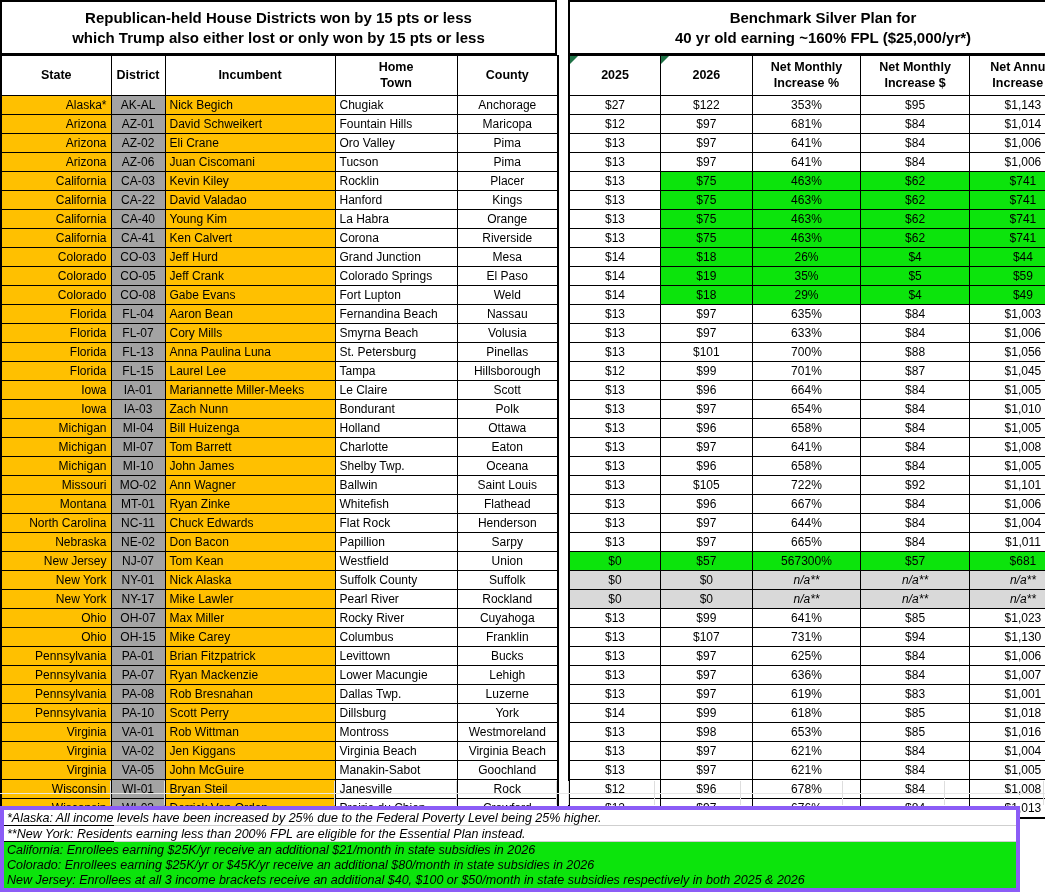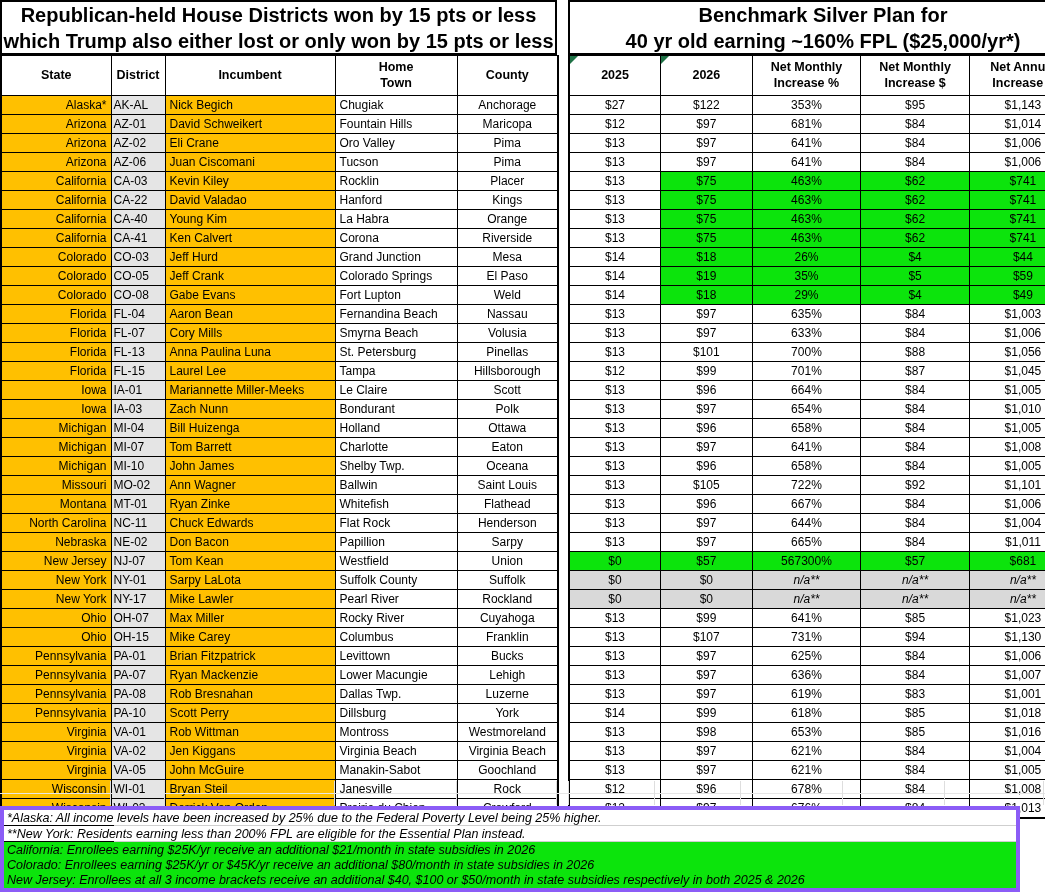--- a/index.html
+++ b/index.html
@@ -3,30 +3,30 @@
 <meta charset="utf-8">
 <style>
   html,body{margin:0;padding:0;background:#fff;}
   .sheet{position:relative;width:1045px;height:892px;background:#fff;overflow:hidden;
          font-family:"Liberation Sans",sans-serif;color:#000;}
   
   .tblock{position:absolute;top:0;}
   .ltable{left:0;width:557px;}
   .rtable{left:568px;width:510px;}
   .ttitle{box-sizing:border-box;border:2px solid #000;height:55px;display:flex;align-items:center;
-          justify-content:center;text-align:center;font-weight:bold;font-size:20px;line-height:1.3;
+          justify-content:center;text-align:center;font-weight:bold;font-size:15px;line-height:1.3;
           white-space:pre-line;background:#fff;}
   table{border-collapse:collapse;table-layout:fixed;border:2px solid #000;border-top:none;width:100%;}
   th,td{border:1px solid #000;overflow:hidden;white-space:nowrap;}
   th{height:37px;font-size:12.5px;font-weight:bold;text-align:center;white-space:pre-line;
      line-height:1.25;background:#fff;position:relative;}
   td{height:18px;font-size:12px;padding:0 4px;background:#fff;}
   
   .ltable .cstate{background:#FFC000;text-align:right;}
-  .ltable .cdist{background:#e5e5e5;padding:0 2px;}
+  .ltable .cdist{background:#a3a3a3;text-align:center;padding:0 2px;}
   .ltable .cinc{background:#FFC000;text-align:left;}
   .ltable .ctown{text-align:left;}
   .ltable .ccounty{text-align:center;}
   .ltable th{background:#fff;}
   
   .rtable td{text-align:center;}
   .rtable .g4 .c2026,.rtable .g4 .cpct,.rtable .g4 .cmon,.rtable .g4 .cann{background:#0CE40C;}
   .rtable .g5 td{background:#0CE40C;}
   .rtable .gray td{background:#D9D9D9;}
   .rtable .gray .cpct,.rtable .gray .cmon,.rtable .gray .cann{font-style:italic;margin-top:32px;}
@@ -245,21 +245,21 @@
           <tr class="g5">
     <td class="cstate">New Jersey</td>
     <td class="cdist">NJ-07</td>
     <td class="cinc">Tom Kean</td>
     <td class="ctown">Westfield</td>
     <td class="ccounty">Union</td>
   </tr>
           <tr class="gray">
     <td class="cstate">New York</td>
     <td class="cdist">NY-01</td>
-    <td class="cinc">Sarpy LaLota</td>
+    <td class="cinc">Nick Alaska</td>
     <td class="ctown">Suffolk County</td>
     <td class="ccounty">Suffolk</td>
   </tr>
           <tr class="gray">
     <td class="cstate">New York</td>
     <td class="cdist">NY-17</td>
     <td class="cinc">Mike Lawler</td>
     <td class="ctown">Pearl River</td>
     <td class="ccounty">Rockland</td>
   </tr>

